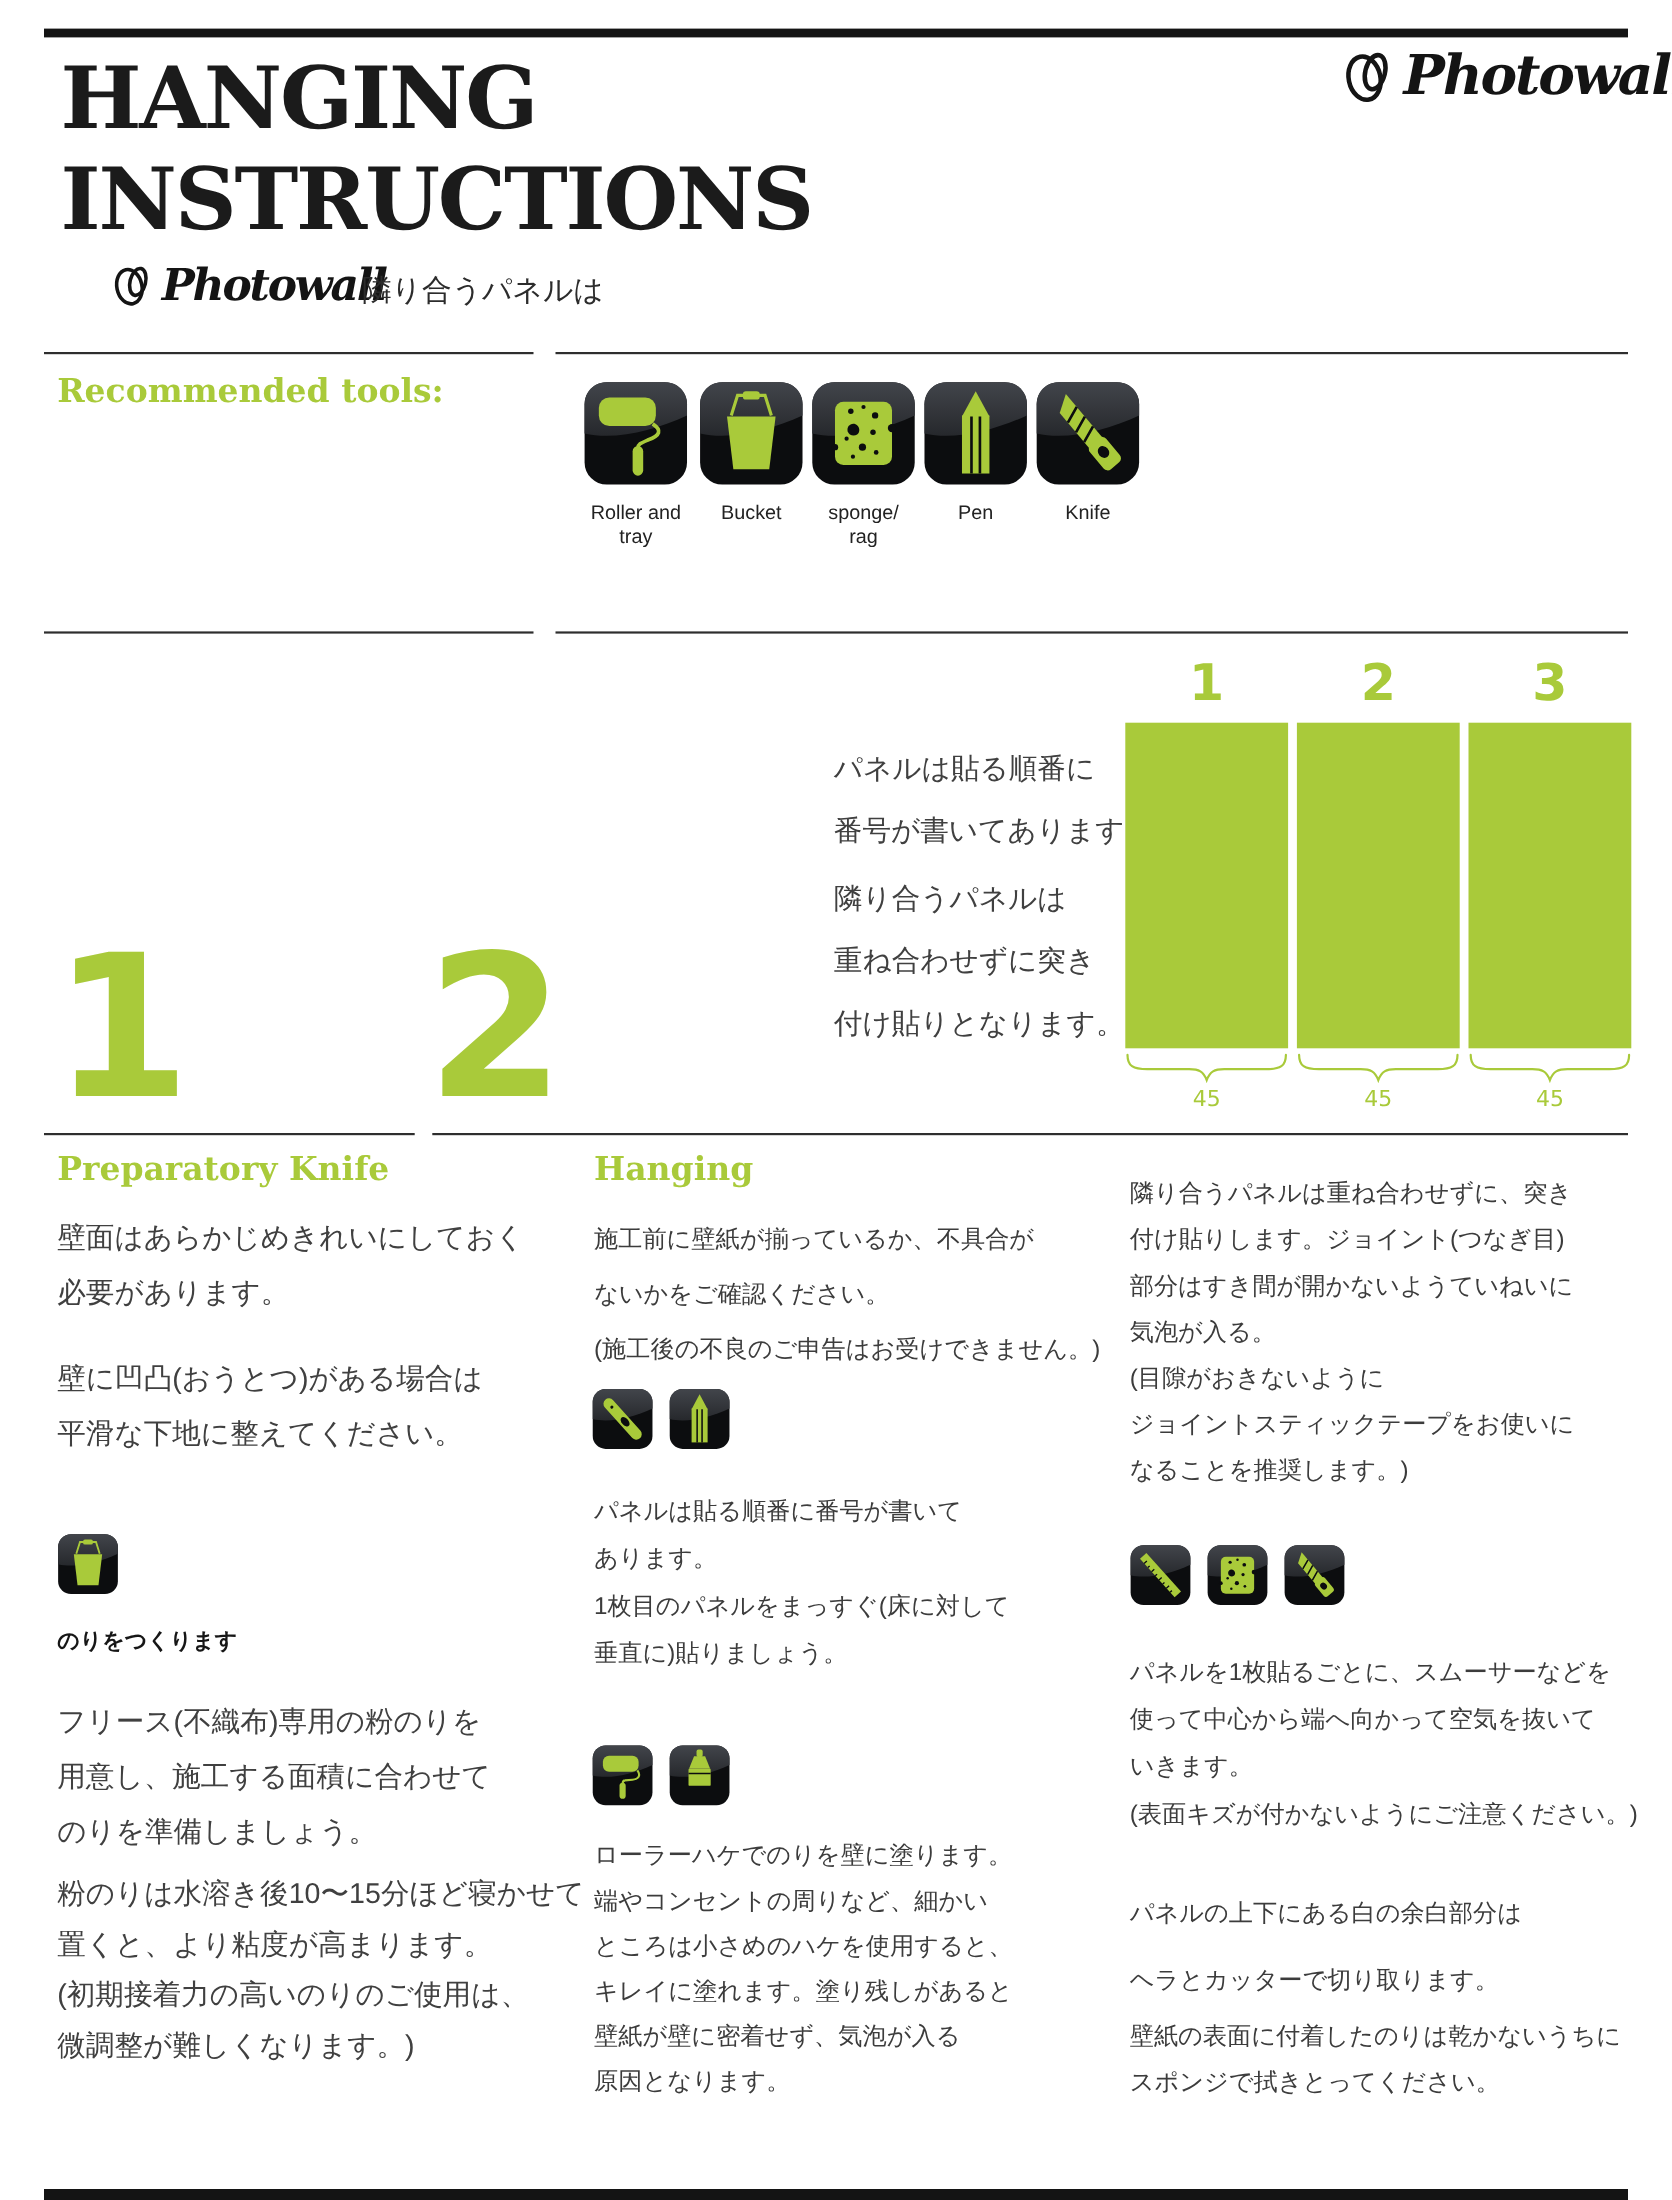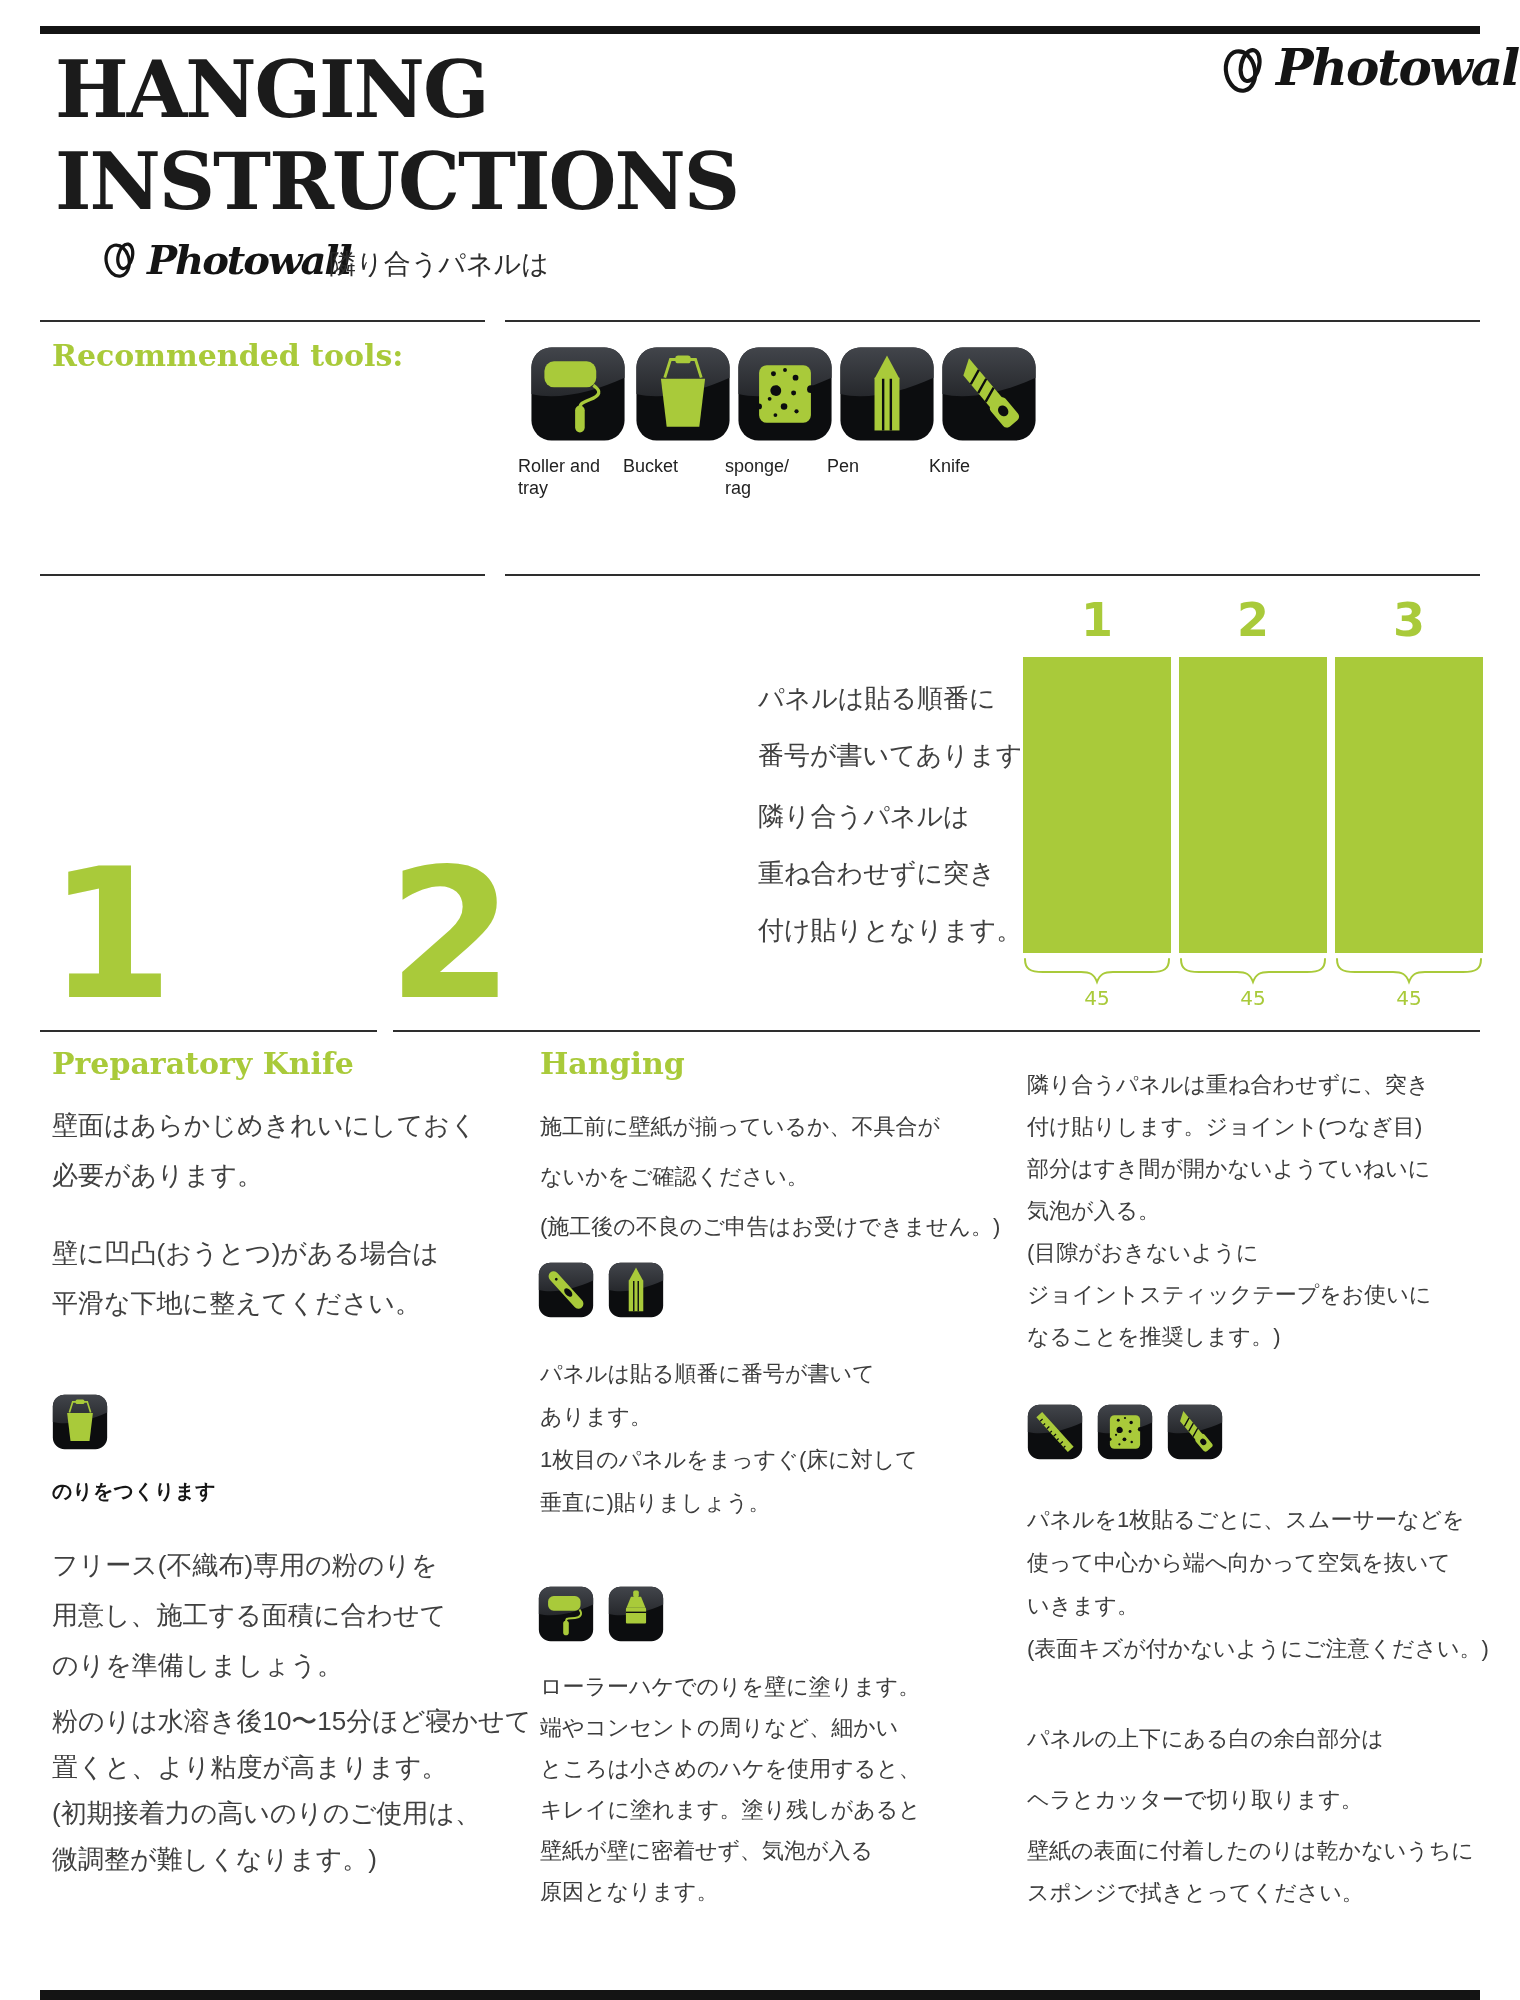--- a/index.html
+++ b/index.html
@@ -22,21 +22,21 @@
     font-family:"DejaVu Serif",serif;font-weight:bold;color:#a9ca3a;
     font-size:30px;
   }
   .bignum{
     font-family:"DejaVu Sans",sans-serif;font-weight:bold;color:#a9ca3a;
     font-size:180px;line-height:1;
   }
   .jp{font-size:26px;line-height:50px;color:#404040;white-space:pre-line;}
   .jp-sm{font-size:22px;color:#3c3c3c;white-space:pre-line;}
   .jp-bold{font-size:20px;font-weight:bold;color:#161616;}
-  .tool-label{font-size:18px;line-height:22px;color:#222;white-space:pre-line;}
+  .tool-label{font-size:18px;line-height:22px;color:#222;text-align:center;white-space:pre-line;}
   .panel{background:#a9ca3a;position:absolute;width:148px;height:296px;}
   .panel-num{
     position:absolute;width:148px;text-align:center;color:#a9ca3a;
     font-family:"DejaVu Sans",sans-serif;font-weight:bold;font-size:46px;line-height:1;
   }
   .width-label{
     position:absolute;width:148px;text-align:center;color:#a9ca3a;
     font-size:20px;font-family:"DejaVu Sans",sans-serif;
   }
   svg.ticon{position:absolute;display:block;}

